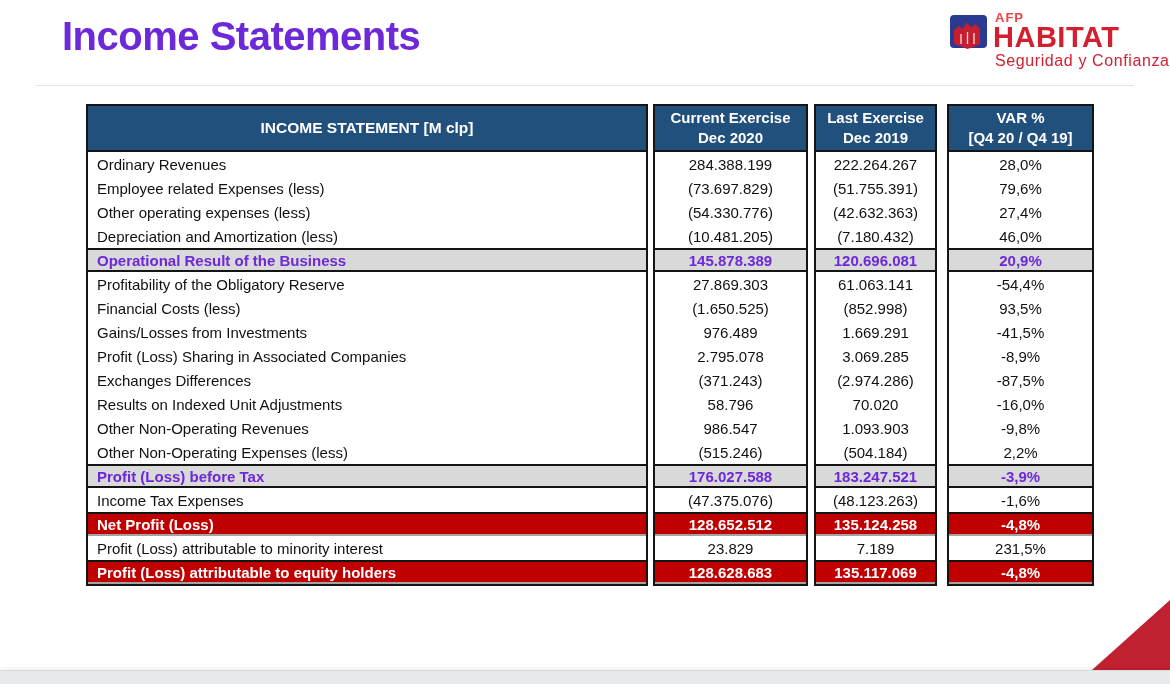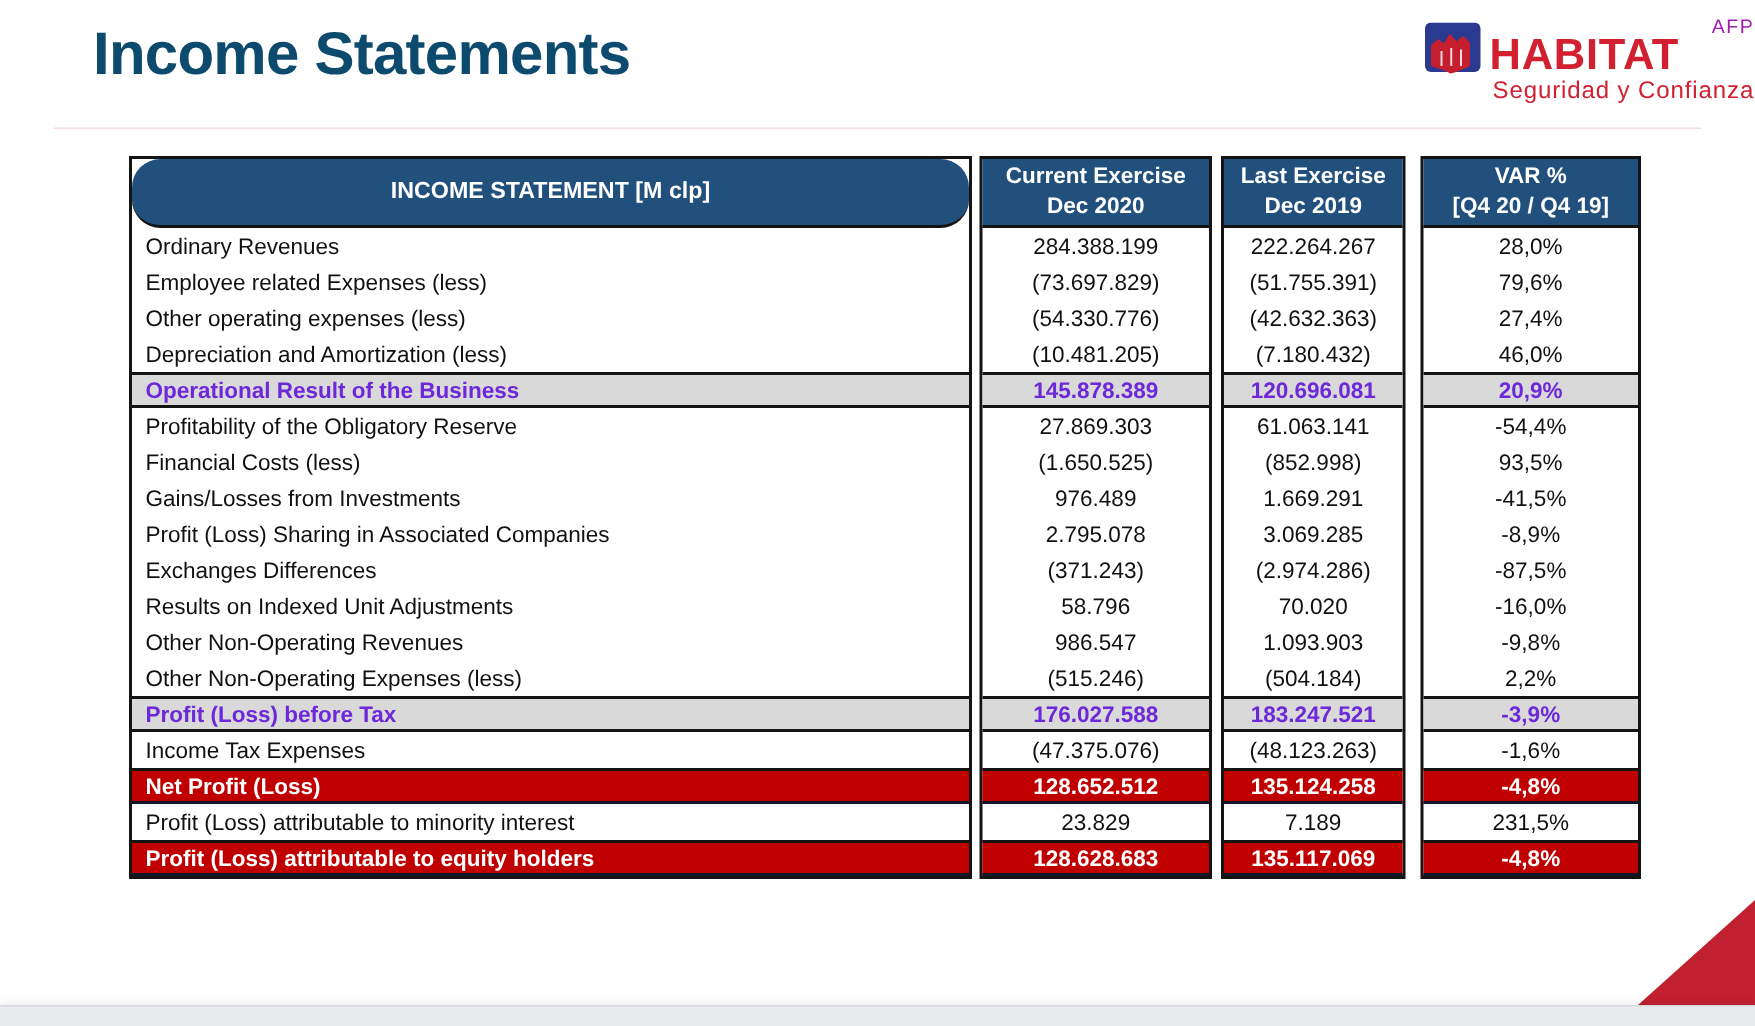--- a/index.html
+++ b/index.html
@@ -1,54 +1,54 @@
 <!DOCTYPE html>
 <html><head>
 <meta charset="utf-8">
 <style>
   * { margin:0; padding:0; box-sizing:border-box; }
   html,body { width:1170px; height:684px; background:#ffffff; overflow:hidden;
               font-family:"Liberation Sans", sans-serif; position:relative; }
 
   .slide-title { position:absolute; left:62px; top:14px; font-size:40px; font-weight:bold;
-                 color:#0c4a6e; letter-spacing:-0.5px; }
+                 color:#6d28d9; letter-spacing:-0.5px; }
 
   .title-divider { position:absolute; left:36px; top:85px; width:1098px; height:0;
                    border-top:1px solid #F2DCDC; }
 
   
   .logo { position:absolute; left:950px; top:11px; display:flex; align-items:flex-start; }
   .logo-icon { width:40px; height:36px; margin-top:4px; }
   .logo-text { margin-left:3px; display:flex; flex-direction:column; }
-  .logo-afp { font-size:13px; font-weight:normal; color:#a21caf; letter-spacing:1px; line-height:1; margin-left:2px;text-align:right; }
+  .logo-afp { font-size:13px; font-weight:bold; color:#ef4444; letter-spacing:1px; line-height:1; margin-left:2px; }
   .logo-habitat { font-size:29px; font-weight:bold; color:#D22030; line-height:0.92; letter-spacing:0.5px; }
   .logo-tagline { font-size:16px; color:#D22030; letter-spacing:0.6px; margin-top:1px; margin-left:2px; }
 
   
   .income-table { position:absolute; left:86px; top:104px; display:flex; align-items:flex-start; }
   .col { border:2px solid #141414; background:#fff; }
   .col-label   { width:562px; }
   .col-current { width:155px; margin-left:5px; }
   .col-last    { width:123px; margin-left:6px; }
   .col-var     { width:147px; margin-left:10px; }
 
   .hdr { height:46px; background:#22507D; color:#ffffff; font-weight:bold;
          display:flex; flex-direction:column; align-items:center; justify-content:center;
          font-size:15px; line-height:1.35; border-bottom:2px solid #141414; text-align:center; }
-  .hdr-label { font-size:15.5px;border-radius:19px; }
+  .hdr-label { font-size:15.5px; }
 
   .cell { height:24px; display:flex; align-items:center; font-size:15px; color:#111;
           white-space:nowrap; overflow:hidden; }
   .cell-label { padding-left:9px; justify-content:flex-start; }
   .cell-num   { justify-content:center; }
 
   .cell.subtotal { background:#D9D9D9; color:#6d28d9; font-weight:bold;
                    border-top:2px solid #141414; border-bottom:2px solid #141414; }
   .cell.red { background:#C00000; color:#ffffff; font-weight:bold;
-              border-top:2px solid #141414; border-bottom:2px solid #0f172a; }
+              border-top:2px solid #141414; border-bottom:2px solid #a3a3a3; }
 
   
   .corner-triangle { position:absolute; right:0; bottom:14px; width:0; height:0;
                      border-bottom:70px solid #C02030; border-left:78px solid transparent; }
   .bottom-bar { position:absolute; left:0; bottom:0; width:1170px; height:14px;
                 background:#E8E9ED; border-top:1px solid #D9DADF;
                 box-shadow:0 -2px 4px rgba(0,0,0,0.06); }
 </style>
 </head>
 <body>

